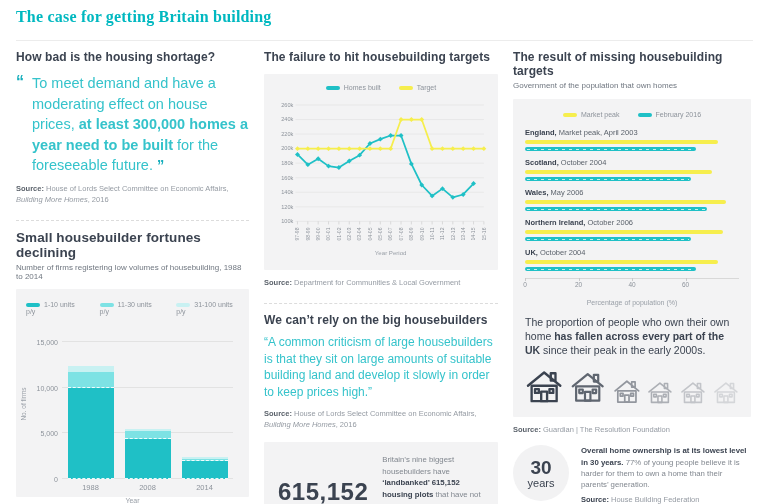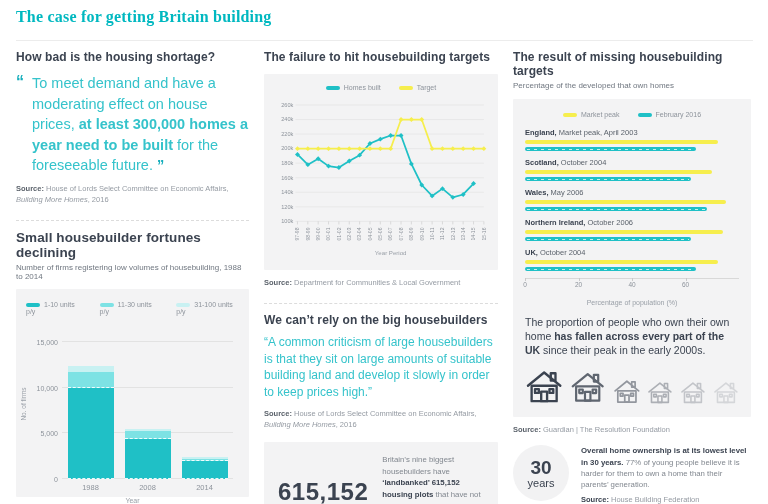--- a/index.html
+++ b/index.html
@@ -298,21 +298,21 @@
         <div class="num">615,152</div>
         <div class="txt">
           <span>Britain’s nine biggest housebuilders have </span><b>‘landbanked’ 615,152 housing plots</b><span> that have not yet been developed.</span>
         </div>
       </div>
 
     </section>
 
     <section class="col">
       <h2 class="sec">The result of missing housebuilding targets</h2>
-      <div class="subtitle">Percentage of the developed that own homes</div>
+      <div class="subtitle">Government of the population that own homes</div>
 
       <div class="panel rightpanel">
         <div id="hbar-chart">
             <div class="legend" style="margin-bottom: 10px;">
               <span><span class="sw" style="background: rgb(246, 238, 77);"></span><span>Market peak</span></span>
               <span><span class="sw" style="background: rgb(31, 192, 198);"></span><span>February 2016</span></span>
             </div>
             <div class="hrow">
               <div class="hlabel"><b>England,</b><span> Market peak, April 2003</span></div>
               <div class="hbar" style="width: 90%; background: rgb(246, 238, 77);"></div>

